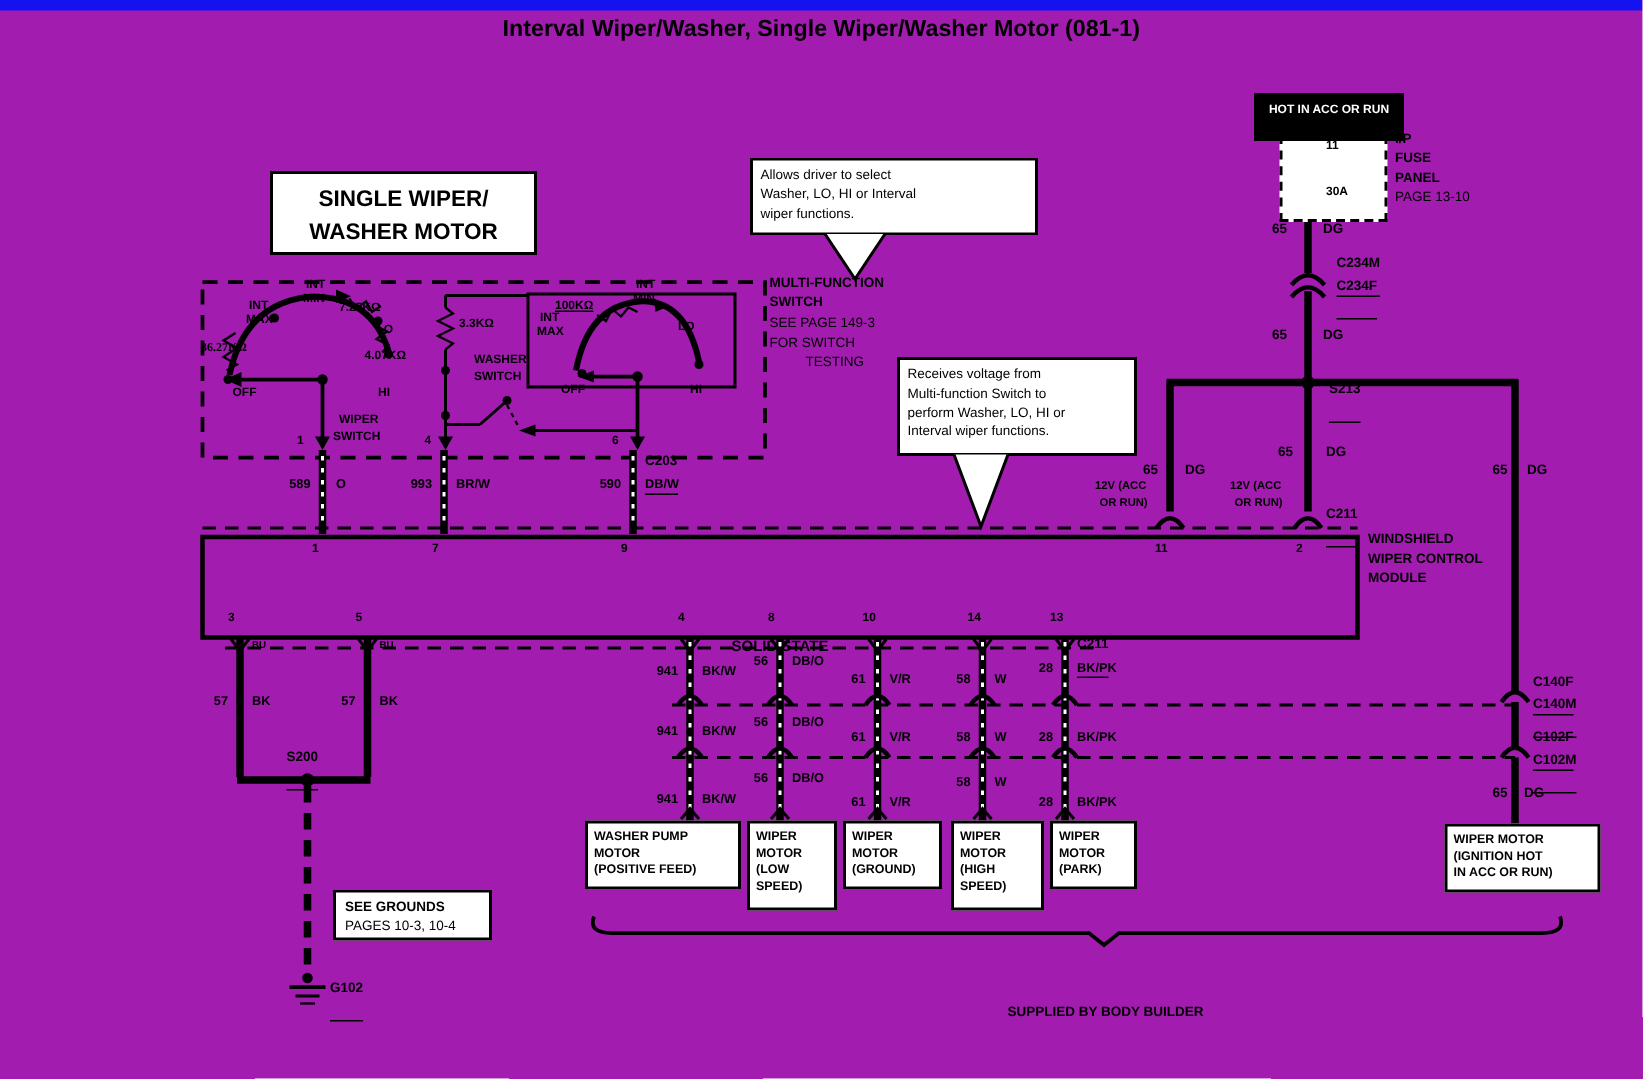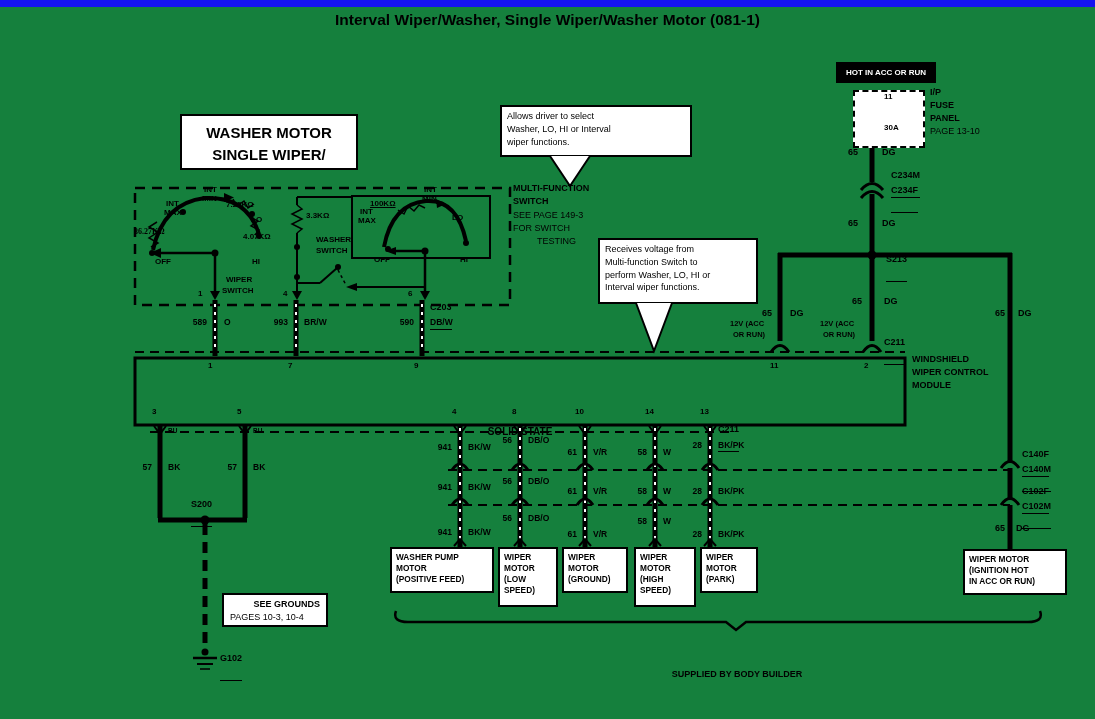--- a/index.html
+++ b/index.html
@@ -1,34 +1,34 @@
 <!DOCTYPE html>
 <html><head>
 <meta charset="utf-8">
 <style>
   html,body{margin:0;padding:0;background:#fff;}
-  .canvas{position:relative;width:1095px;height:719px;background:#15803d;overflow:hidden;
+  .canvas{position:relative;width:1095px;height:719px;background:#a21caf;overflow:hidden;
           font-family:"Liberation Sans","DejaVu Sans",sans-serif;color:#000;}
   .topbar{position:absolute;left:0;top:0;width:1095px;height:7px;background:#1512f0;}
   .title{position:absolute;left:0;top:11px;width:1095px;text-align:center;
          font-size:15.5px;font-weight:bold;}
   svg.art{position:absolute;left:0;top:0;z-index:0;}
   .bx{position:absolute;border:2px solid #000;background:#fff;z-index:1;box-sizing:border-box;}
   .dashed{border-style:dashed;}
   .lb{position:absolute;font-weight:bold;font-size:8.5px;line-height:1.1;white-space:nowrap;z-index:2;}
   .n{font-weight:normal;}
   .s6{font-size:6.5px;}
   .s7{font-size:7.5px;}
   .s8{font-size:8px;}
   .s9{font-size:9px;}
   .s10{font-size:10px;}
   .ra{transform:translateX(-100%);}
   .ctr{transform:translateX(-50%);margin-top:40px;}
   .u{border-bottom:1.6px solid #000;padding-bottom:16px;}
-  .hotbox{position:absolute;left:836px;top:62px;width:100px;height:21px;background:#000;
+  .hotbox{position:absolute;left:836px;top:62px;width:100px;height:32px;background:#000;
           color:#fff;font-weight:bold;font-size:8px;text-align:center;line-height:21px;z-index:2;}
   .mtbox{position:absolute;left:180px;top:114px;width:178px;height:56px;border:2px solid #000;
          background:#fff;z-index:1;text-align:center;font-weight:bold;font-size:15px;
          line-height:1.45;padding-top:6px;box-sizing:border-box;}
   .co{position:absolute;border:2px solid #000;background:#fff;z-index:2;font-size:9px;
       line-height:1.42;padding:3px 5px;box-sizing:border-box;}
   .mb{position:absolute;border:2px solid #000;background:#fff;z-index:2;font-weight:bold;
       font-size:8.3px;line-height:1.32;padding:3px 4px;box-sizing:border-box;}
   .ptr{position:absolute;z-index:3;}
   .gbox{position:absolute;left:222px;top:593px;width:106px;height:34px;border:2px solid #000;
@@ -173,22 +173,22 @@
         <path d="M579,546 L585,539 L591,546"></path>
         <path d="M649,546 L655,539 L661,546"></path>
         <path d="M704,546 L710,539 L716,546"></path>
       </g>
 
       <path d="M396,611 Q392,622 408,622 L726,622 L736,630 L746,622 L1028,622 Q1044,622 1040,611" stroke-width="2.5"></path>
     </g>
   </svg>
 
   <div class="mtbox">
+    <div>SINGLE WIPER/</div>
     <div>WASHER MOTOR</div>
-    <div>SINGLE WIPER/</div>
   </div>
 
   <div class="co" style="left:500px;top:105px;width:192px;height:52px;">
     <div>Allows driver to select</div>
     <div>Washer, LO, HI or Interval</div>
     <div>wiper functions.</div>
   </div>
   <svg class="ptr" style="left:548px;top:155px;" width="44" height="36">
     <path d="M2,1 L22,31 L42,1" fill="#fff" stroke="#000" stroke-width="2"></path>
   </svg>
@@ -201,21 +201,21 @@
 
   </div>
   <svg class="ptr" style="left:634px;top:302px;" width="40" height="52">
     <path d="M2,1 L20,49 L38,1" fill="#fff" stroke="#000" stroke-width="2"></path>
   </svg>
 
   <div class="hotbox">HOT IN ACC OR RUN</div>
   <div class="bx dashed" style="left:853px;top:90px;width:72px;height:58px;"></div>
 
   <div class="gbox">
-    <div style="font-weight:bold;text-align:right;">SEE GROUNDS</div>
+    <div style="font-weight:bold;">SEE GROUNDS</div>
     <div>PAGES 10-3, 10-4</div>
   </div>
 
   <div class="mb" style="left:390px;top:547px;width:104px;height:46px;">
     <div>WASHER PUMP</div>
     <div>MOTOR</div>
     <div>(POSITIVE FEED)</div>
   </div>
   <div class="mb" style="left:498px;top:547px;width:60px;height:60px;">
     <div>WIPER</div>

